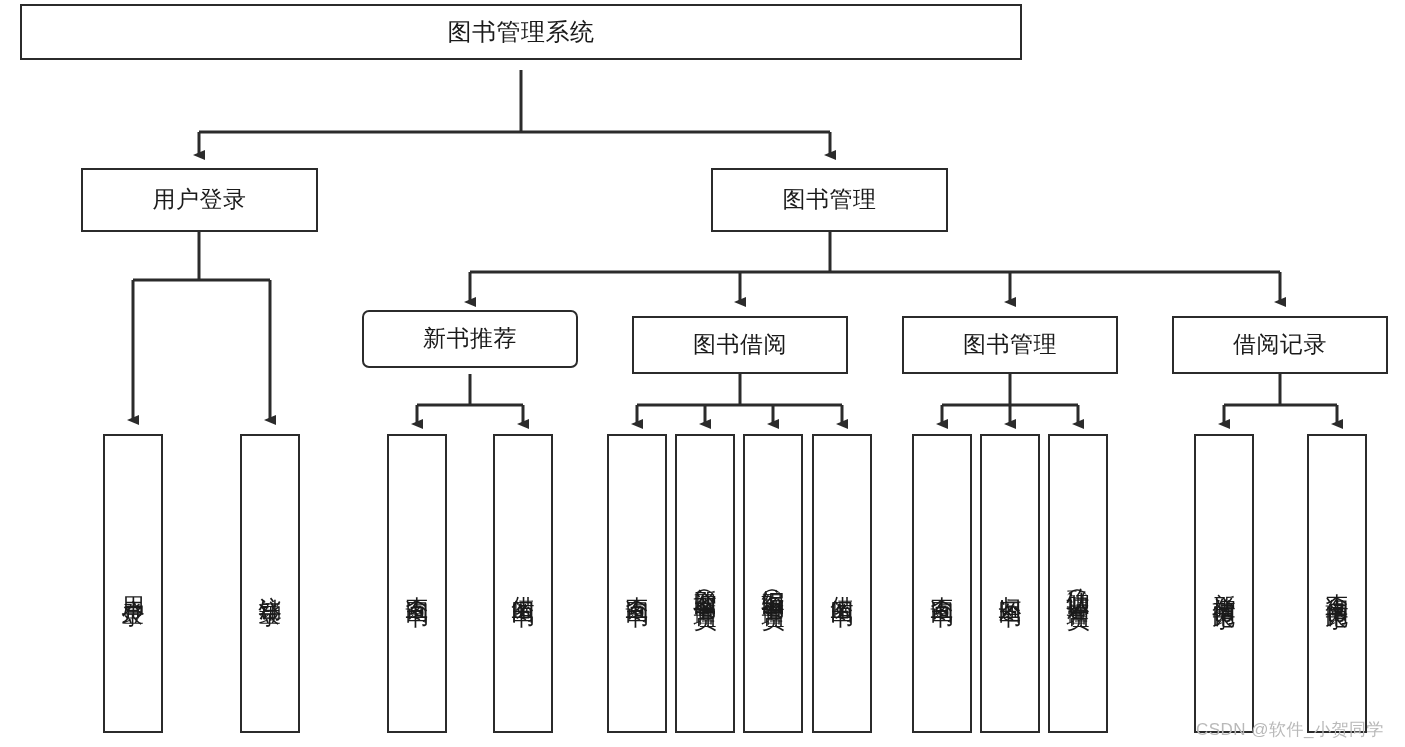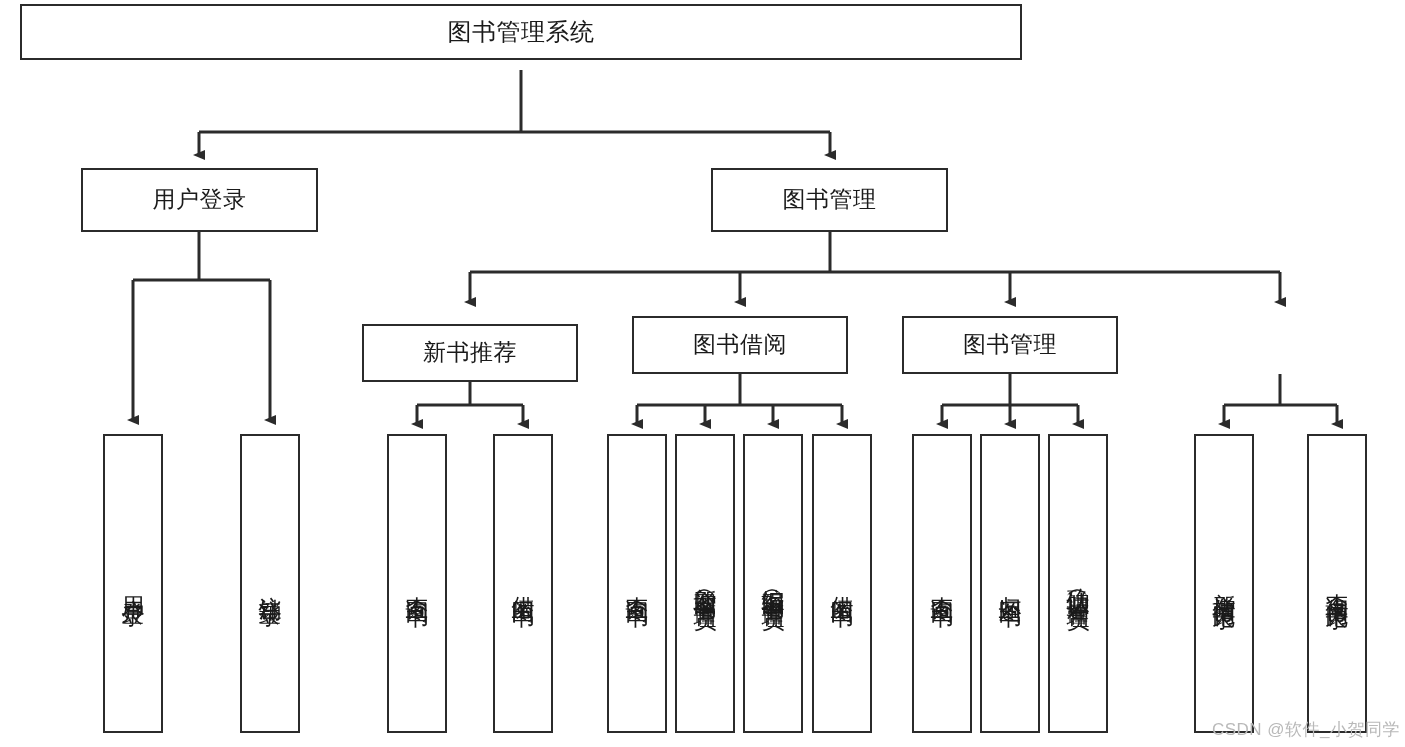--- a/index.html
+++ b/index.html
@@ -59,21 +59,21 @@
   .node.vert .label {
     font-size: 23px;
     writing-mode: vertical-rl;
     text-orientation: upright;
     text-align: center;
     letter-spacing: 3px;
     max-height: 100%;
   }
   #watermark {
     position: absolute;
-    right: 5px;
+    right: 21px;
     bottom: 6px;
     font-size: 17px;
     color: #b9b9b9;
     font-family: "Liberation Sans", "DejaVu Sans", sans-serif;
     letter-spacing: 0.5px;
     white-space: nowrap;
     z-index: 3;
     margin-left: 25px;
   }
 </style>
@@ -137,29 +137,32 @@
     <span class="label">图书管理系统</span>
   </div>
 
   <div class="node horiz" style="left:81px; top:168px; width:237px; height:64px;">
     <span class="label">用户登录</span>
   </div>
   <div class="node horiz" style="left:711px; top:168px; width:237px; height:64px;">
     <span class="label">图书管理</span>
   </div>
 
-  <div class="node horiz" style="left:362px; top:324px; width:216px; height:58px;">
+  <div class="node horiz" style="left:362px; top:310px; width:216px; height:58px;border-radius:7px;">
     <span class="label">新书推荐</span>
   </div>
   <div class="node horiz" style="left:632px; top:316px; width:216px; height:58px;align-items:center;">
     <span class="label">图书借阅</span>
   </div>
   <div class="node horiz" style="left:902px; top:316px; width:216px; height:58px;">
     <span class="label">图书管理</span>
   </div>
+  <div class="node horiz" style="left:1172px; top:316px; width:216px; height:58px;">
+    <span class="label">借阅记录</span>
+  </div>
 
   <div class="node vert" style="left:103px; top:434px; width:60px; height:299px;">
     <span class="label">用户登录</span>
   </div>
   <div class="node vert" style="left:240px; top:434px; width:60px; height:299px;">
     <span class="label">注销登录</span>
   </div>
 
   <div class="node vert" style="left:387px; top:434px; width:60px; height:299px;">
     <span class="label">查询图书</span>

